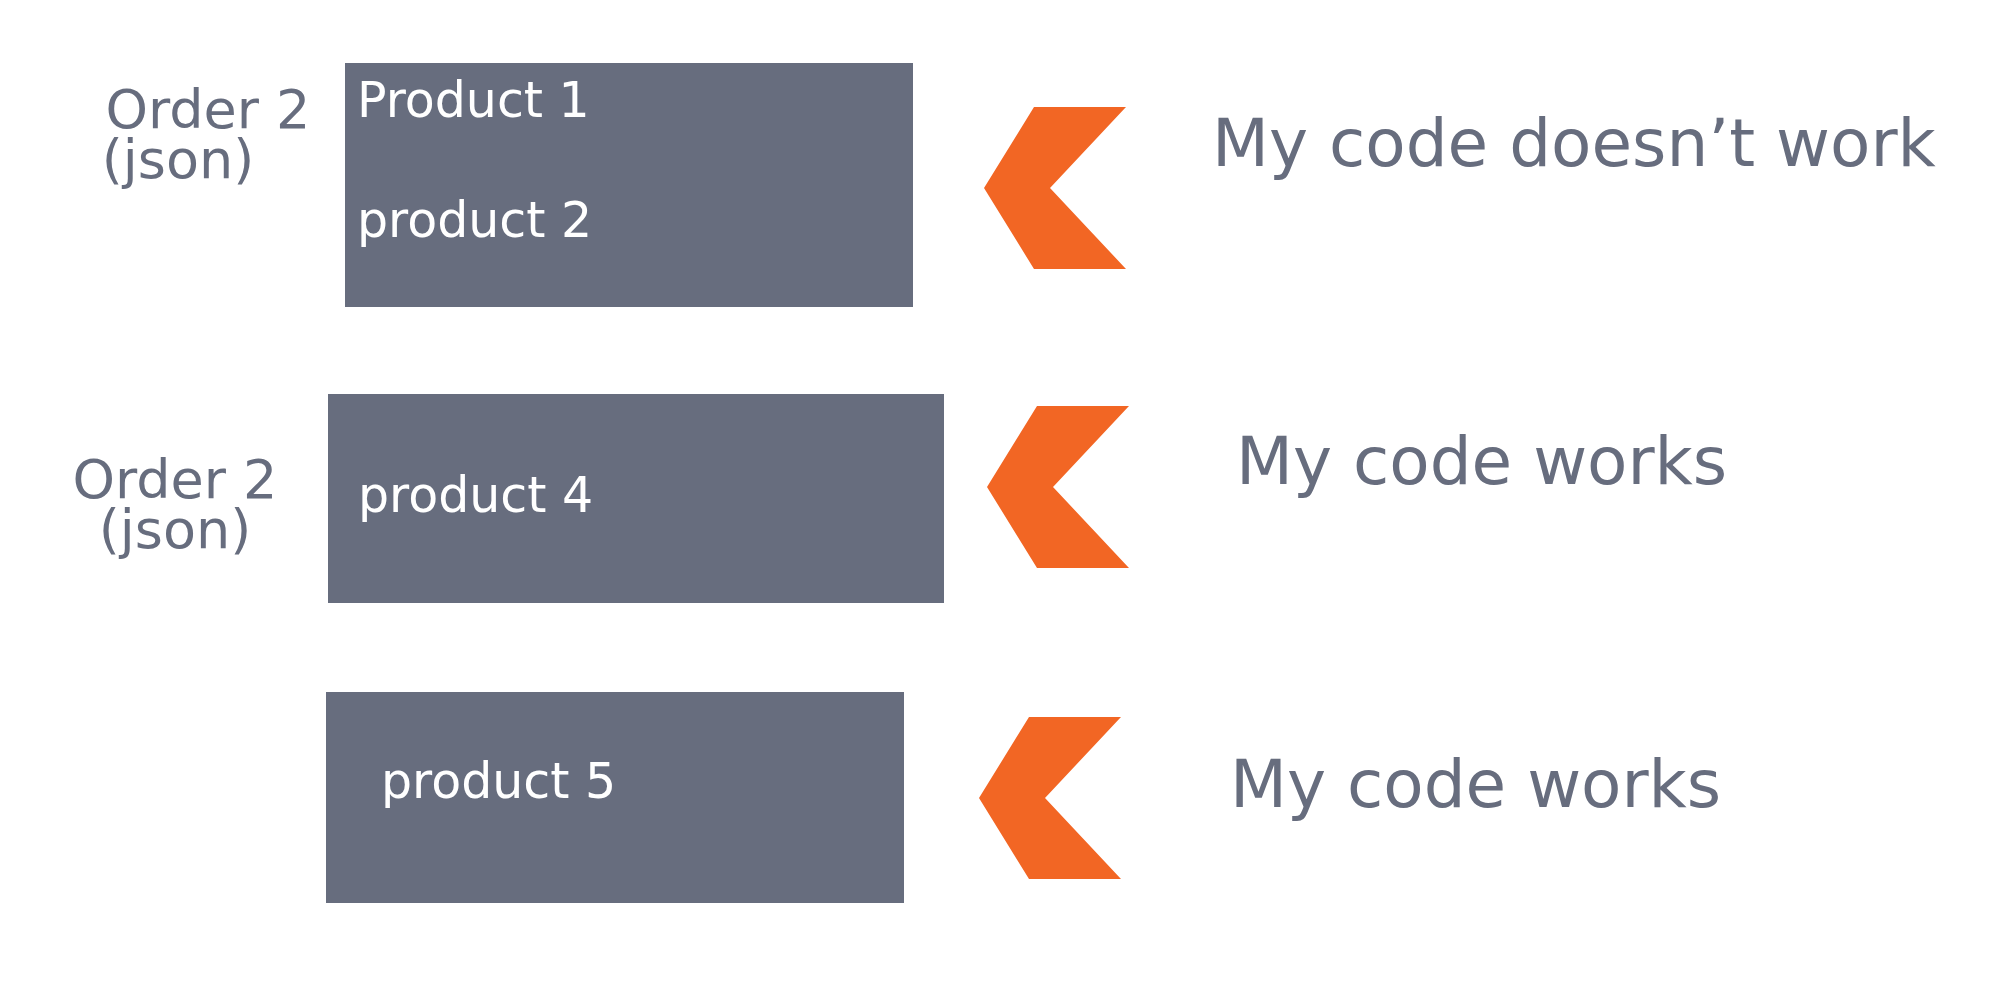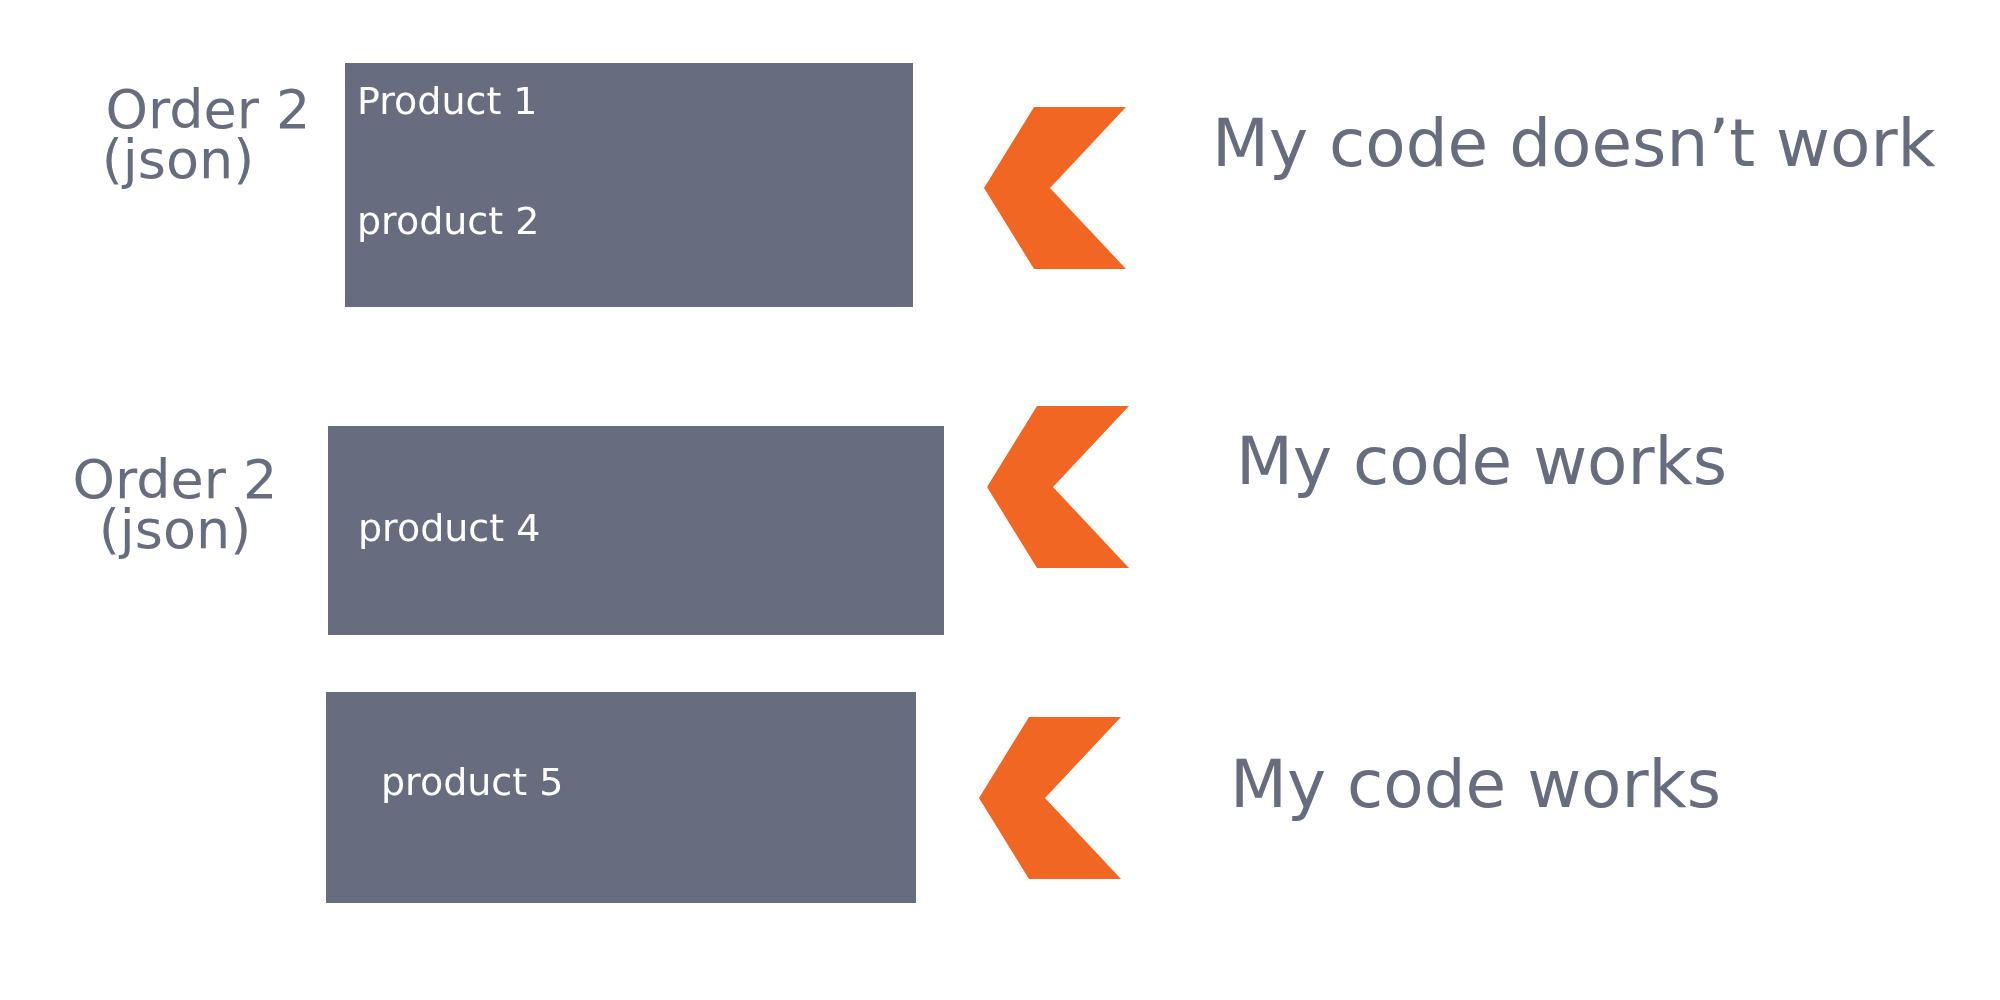--- a/index.html
+++ b/index.html
@@ -1,20 +1,20 @@
 <!DOCTYPE html>
 <html><head>
 <meta charset="utf-8">
 <style>
   html, body { margin: 0; padding: 0; }
   body { width: 2000px; height: 1000px; background: #ffffff; position: relative; overflow: hidden;
          font-family: "DejaVu Sans", sans-serif; }
   .label { position: absolute; color: #676d7e; font-size: 54px; line-height: 50px; text-align: center; }
   .box { position: absolute; background: #676d7e; }
-  .prod { position: absolute; color: #ffffff; font-size: 38px; line-height: 76px; white-space: nowrap; text-align: center; }
+  .prod { position: absolute; color: #ffffff; font-size: 49px; line-height: 76px; white-space: nowrap; text-align: center; }
   .chev { position: absolute; }
   .result { position: absolute; color: #676d7e; font-size: 66px; white-space: nowrap; }
 </style>
 </head>
 <body>
 
 <div class="label" style="left:88px; top:85px; width:240px;">
   <div>Order 2</div>
   <div style="margin-left:-60px;">(json)</div>
 </div>
@@ -24,29 +24,29 @@
 </div>
 <svg class="chev" style="left:984px; top:107px;" width="142" height="162" viewBox="0 0 142 162">
   <polygon points="50,0 142,0 66,81 142,162 50,162 0,81" fill="#f26624"></polygon>
 </svg>
 <div class="result" style="left:1212px; top:105px;">My code doesn’t work</div>
 
 <div class="label" style="left:55px; top:455px; width:240px;">
   <div>Order 2</div>
   <div>(json)</div>
 </div>
-<div class="box" style="left:328px; top:394px; width:616px; height:209px;margin-top:32px;">
+<div class="box" style="left:328px; top:394px; width:616px; height:209px;">
   <div class="prod" style="left:30px; top:64px;">product 4</div>
 </div>
 <svg class="chev" style="left:987px; top:406px;" width="142" height="162" viewBox="0 0 142 162">
   <polygon points="50,0 142,0 66,81 142,162 50,162 0,81" fill="#f26624"></polygon>
 </svg>
 <div class="result" style="left:1236px; top:423px;">My code works</div>
 
 <div class="label" style="left:10px; top:733px; width:300px;">
 </div>
-<div class="box" style="left:326px; top:692px; width:578px; height:211px;padding-left:12px;">
+<div class="box" style="left:326px; top:692px; width:578px; height:211px;">
   <div class="prod" style="left:55px; top:52px;">product 5</div>
 </div>
 <svg class="chev" style="left:979px; top:717px;" width="142" height="162" viewBox="0 0 142 162">
   <polygon points="50,0 142,0 66,81 142,162 50,162 0,81" fill="#f26624"></polygon>
 </svg>
 <div class="result" style="left:1230px; top:746px;">My code works</div>
 
 </body></html>

